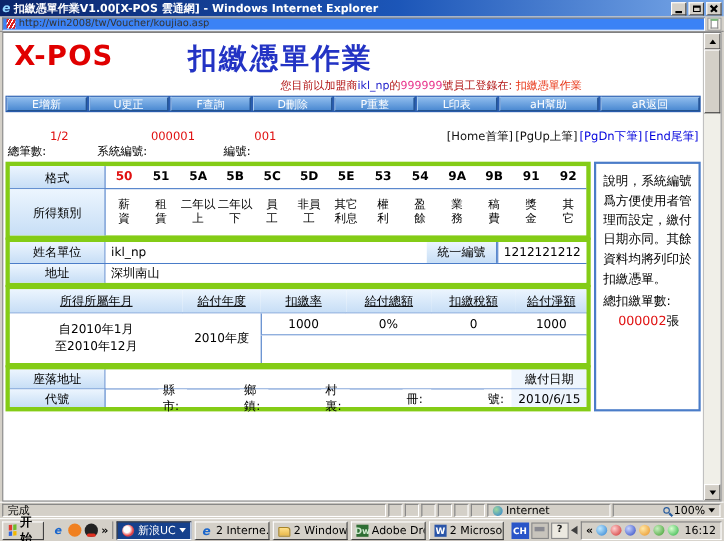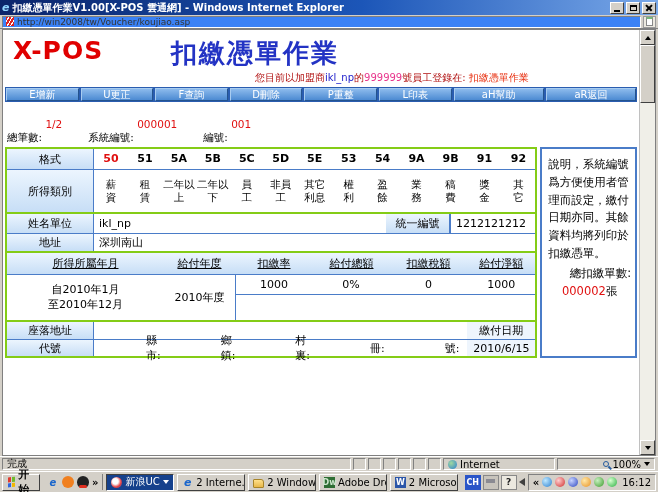--- a/index.html
+++ b/index.html
@@ -60,21 +60,21 @@
 
   
   .recordbar { display:flex; align-items:center; font-size:10.5px; padding:1px 4px 0 4px; white-space:nowrap; }
   .rb-label { color:#000;margin-top:28px; } .rb-val { color:#e01010; margin-right:26px; }
   .rb-nav { margin-left:auto; display:flex; gap:2px; }
   .nav-dim { color:#111; cursor:default; } .nav-link { color:#0000dd; cursor:pointer; }
 
   
   .form-wrap { display:flex; align-items:stretch; padding:2px 2px 0 2px; }
   .form-left { width:541px; }
-  .tbl { border:2px solid #84cc16; }
+  .tbl { border:4px solid #84cc16; }
   .tbl + .tbl { margin-top:-2px; }
   .trow { display:flex; }
   .trow + .trow { border-top:1px solid #4a7cc8; }
   .lblc { width:87px; flex:none; background:linear-gradient(#ecf5fe,#c7def6); border-right:1px solid #4a7cc8;
           display:flex; align-items:center; justify-content:center; font-size:11px; color:#000; }
   .cell { display:flex; align-items:center; font-size:11px; color:#000; background:#fff; }
   .cell + .cell, .cell + .lblc, .lblc + .lblc { border-left:0; }
   .vline { border-left:1px solid #4a7cc8; }
   .hdrc { background:linear-gradient(#ecf5fe,#c7def6); justify-content:center;text-decoration:underline; }
   .codes { flex:1; display:flex; }
@@ -91,21 +91,21 @@
   .amt-c1 { width:157px; flex:none; } .amt-c2 { width:71px; flex:none; }
   .amt-c3 { width:77px; flex:none; } .amt-c4 { width:78px; flex:none; }
   .amt-c5 { width:77px; flex:none; } .amt-c6 { flex:1; }
   .period { white-space:pre-line; text-align:center; line-height:1.3; }
   .d-right { width:68px; flex:none; background:#eef5fd; justify-content:center; }
   .code-field { flex:1; padding:0 4px;margin-left:48px; }
 
   
   .side-note { width:98px; margin-left:3px; border:2px solid #4a7cc8; padding:7px 4px 4px 6px;
                font-size:11.5px; line-height:1.55; color:#000; background:#fff; }
-  .sn-total { margin-top:2px;text-align:right; }
+  .sn-total { margin-top:2px; }
   .sn-num { color:#e01010; } 
   .sn-numline { text-align:center; }
 
   
   .statusbar { height:15px; background:#d4d0c8; border-top:1px solid #fff; display:flex; align-items:center;
                gap:2px; padding:1px 3px 1px 2px; font-size:10px; }
   .sb-panel { border:1px solid; border-color:#808080 #fff #fff #808080; height:12px; display:flex;
               align-items:center; padding:0 4px; gap:3px; white-space:nowrap; }
   .sb-status { flex:1; }
   .sb-small { width:13px; padding:0; }
@@ -210,20 +210,26 @@
           <span class="tb w-s">P重整</span>
           <span class="tb w-s">L印表</span>
           <span class="tb w-m">aH幫助</span>
           <span class="tb w-m">aR返回</span>
         </div>
 
         <div class="recordbar">
           <span class="rb-label">總筆數:</span>&nbsp;<span class="rb-val">1/2</span>
           <span class="rb-label">系統編號:</span>&nbsp;<span class="rb-val">000001</span>
           <span class="rb-label">編號:</span>&nbsp;<span class="rb-val">001</span>
+          <span class="rb-nav">
+            <span class="nav-dim">[Home首筆]</span>
+            <span class="nav-dim">[PgUp上筆]</span>
+            <span class="nav-link">[PgDn下筆]</span>
+            <span class="nav-link">[End尾筆]</span>
+          </span>
         </div>
 
         <div class="form-wrap">
           <div class="form-left">
 
             <div class="tbl">
               <div class="trow r-format">
                 <div class="lblc">格式</div>
                 <div class="codes">
                   <span class="code sel">50</span>

